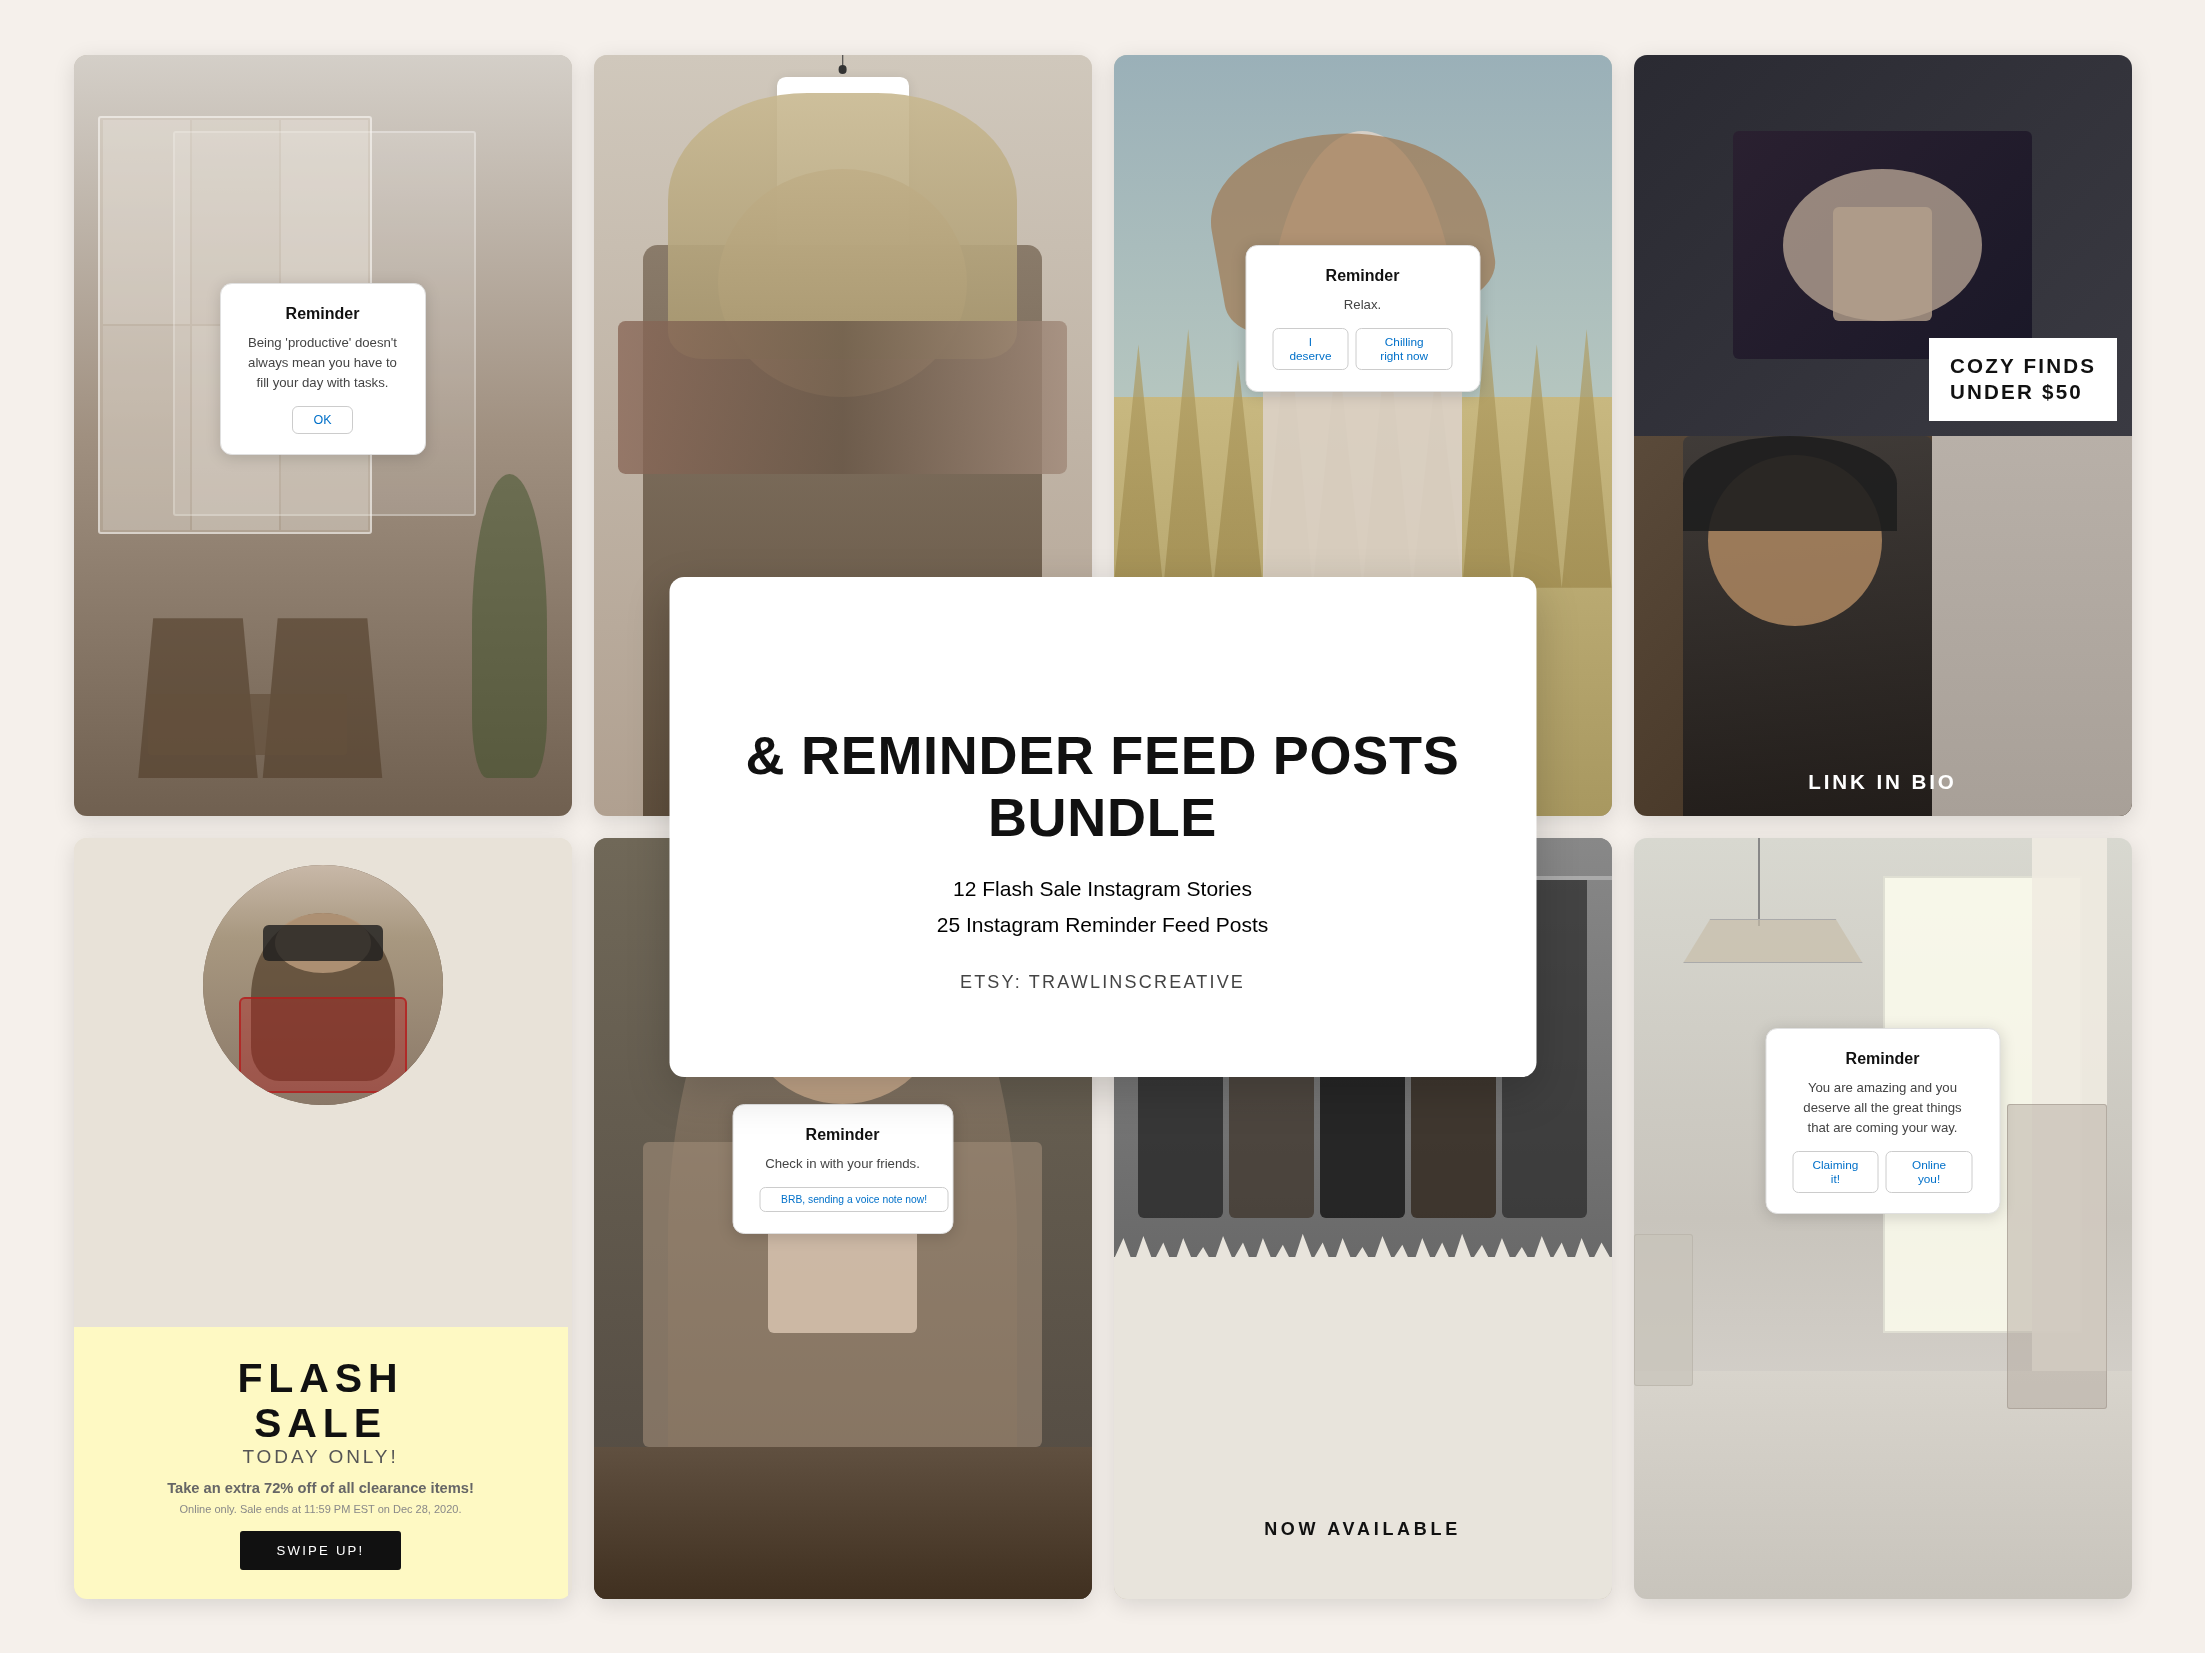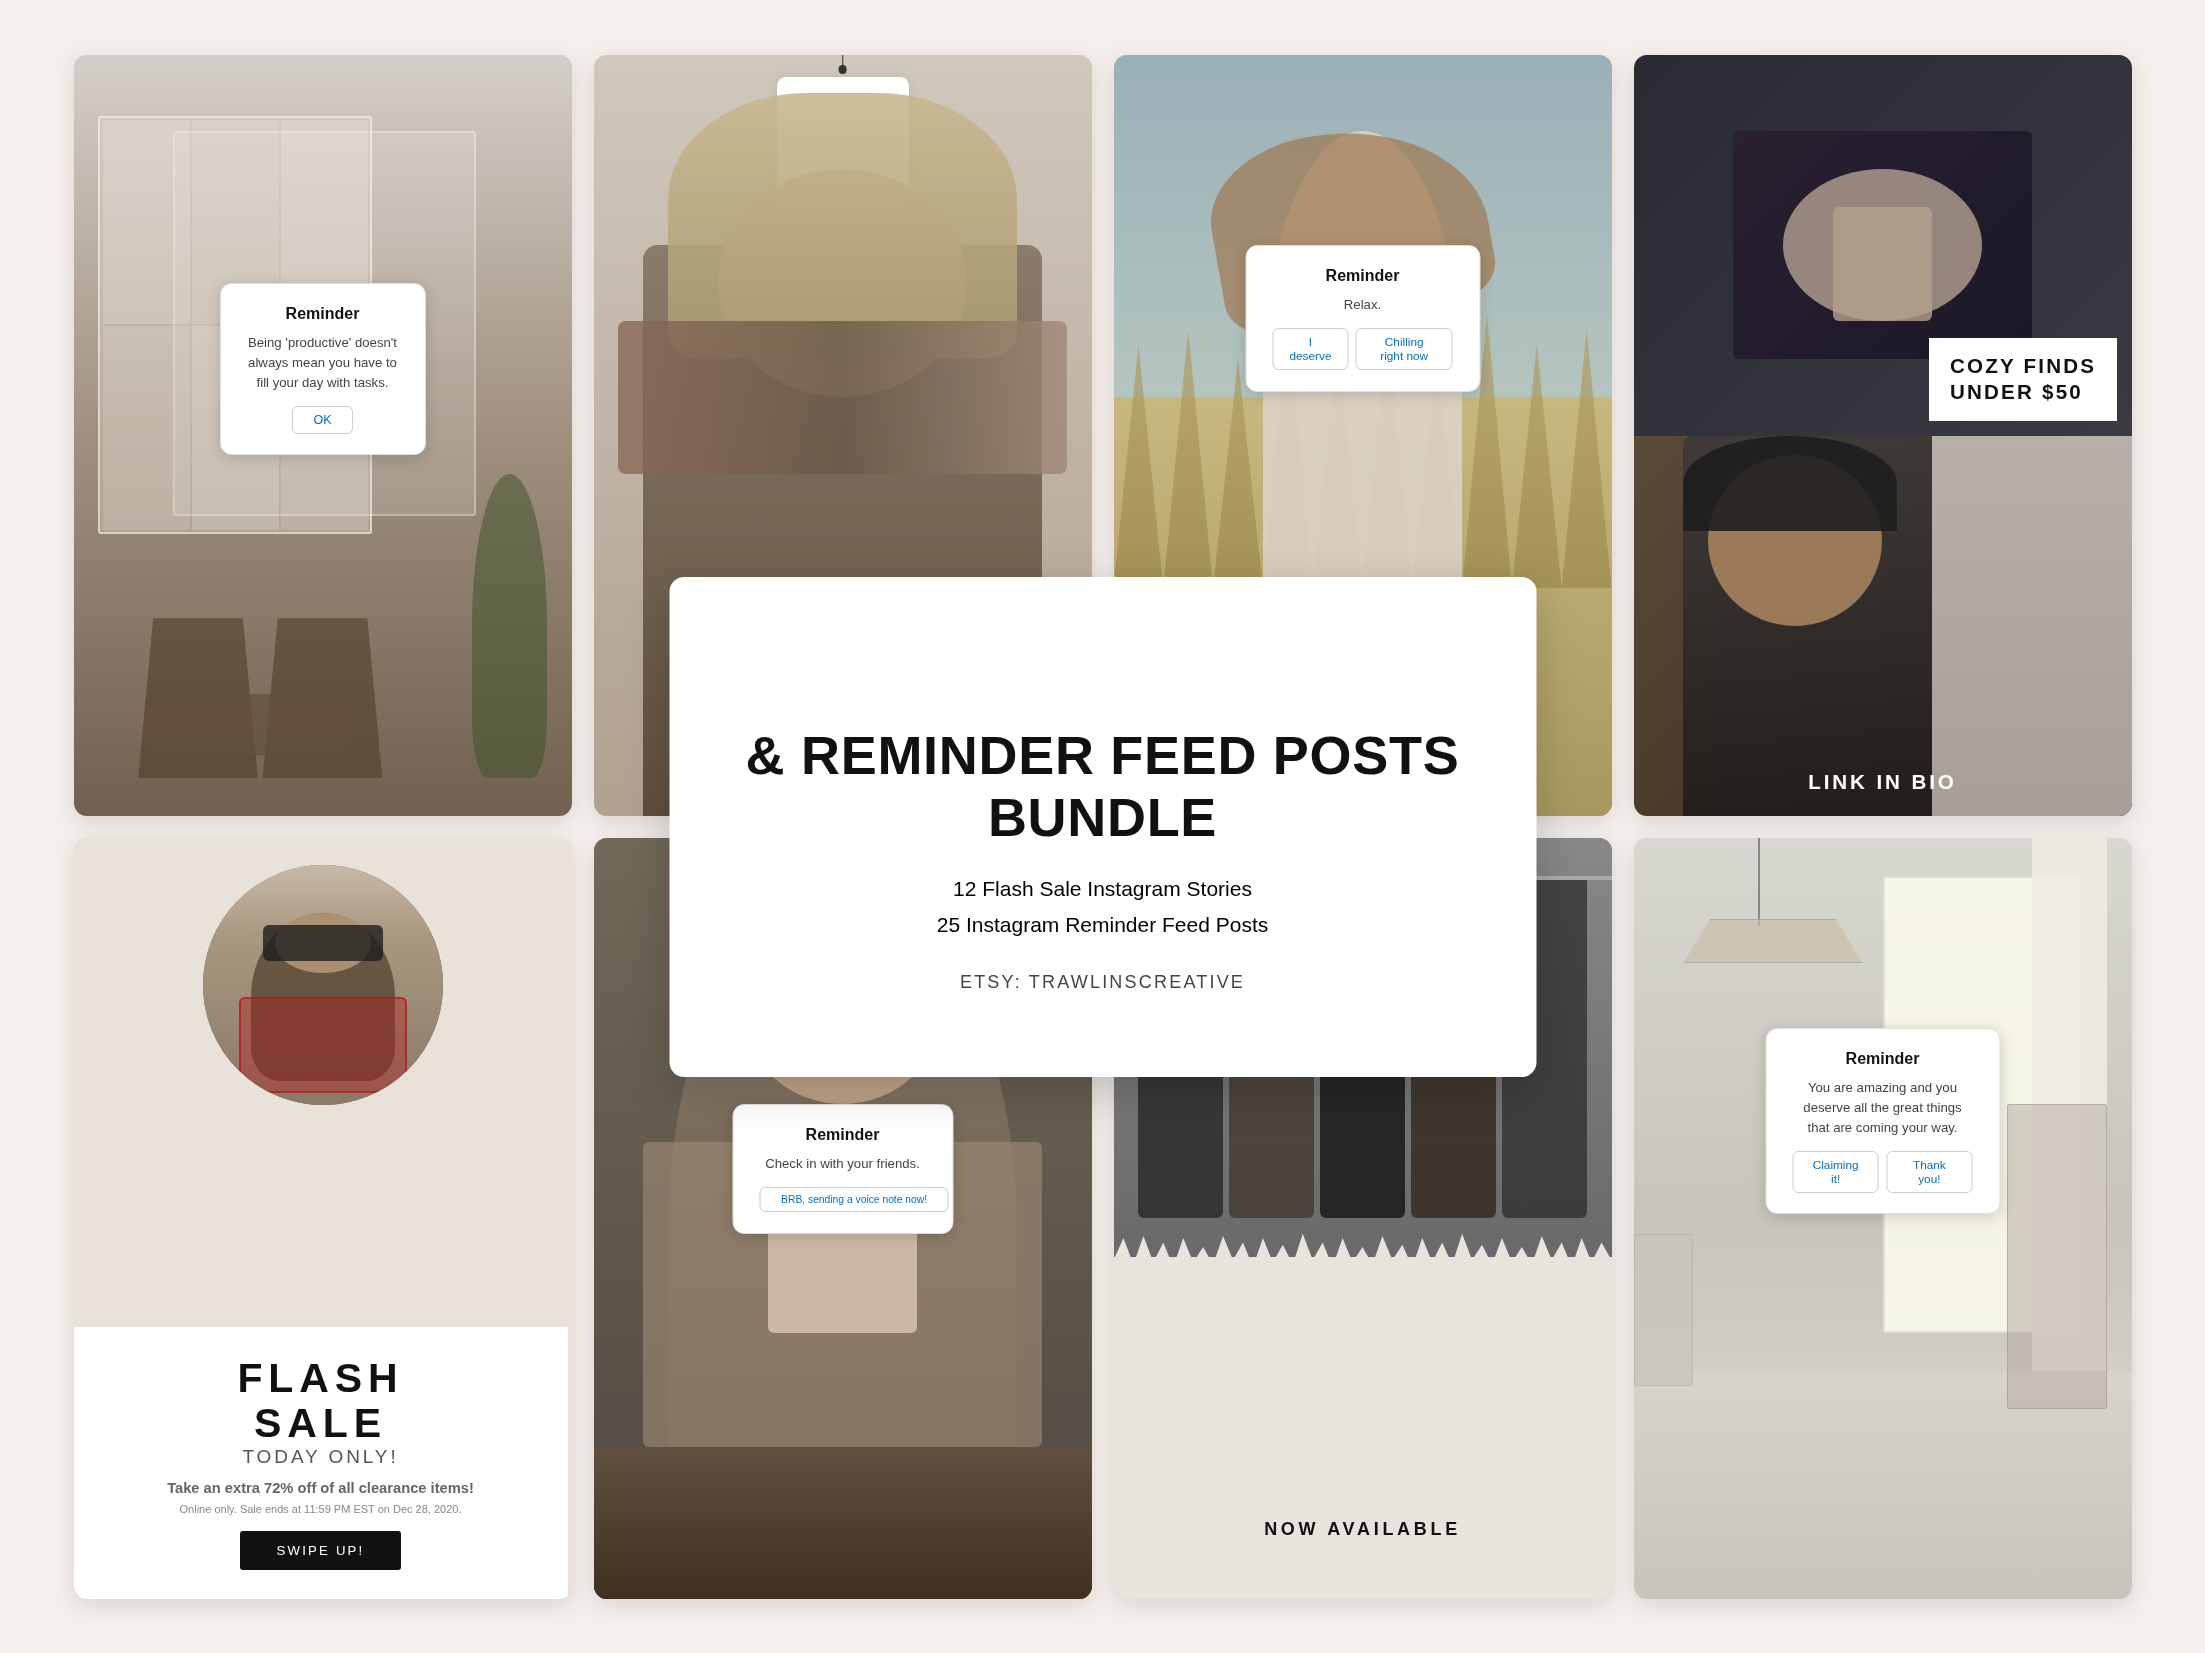--- a/index.html
+++ b/index.html
@@ -301,21 +301,21 @@
       transform: translateX(-50%);
       overflow: hidden;
       border: 5.9px solid #e8e2d8;
     }
 
     .flash-text-area {
       position: absolute;
       bottom: 0;
       left: 0;
       right: 4px;
-      background: #ffffff;
+      background: #fef9c3;
       padding: 29px;
       text-align: center;
     }
 
     .flash-sale-title {
       font-family: 'Arial', sans-serif;
       font-size: 41px;
       font-weight: 900;
       letter-spacing: 5.9px;
       color: #111;
@@ -626,21 +626,21 @@
 
       <div style="position:absolute;bottom:25%;right:5%;width:20%;height:40%;background:rgba(180,170,160,0.5);border:1.5px solid rgba(160,150,140,0.6);border-radius:2.9px;"></div>
 
       <div style="position:absolute;bottom:28%;left:0;width:12%;height:20%;background:rgba(200,195,185,0.7);border:1.5px solid rgba(180,175,165,0.6);border-radius:2.9px;"></div>
     </div>
     <div class="reminder-dialog" style="top:25%;left:50%;transform:translateX(-50%);width:235px;">
       <div class="r-title">Reminder</div>
       <div class="r-text">You are amazing and you deserve all the great things that are coming your way.</div>
       <div class="r-btn-group">
         <button class="r-btn">Claiming it!</button>
-        <button class="r-btn">Thank you!</button>
+        <button class="r-btn">Online you!</button>
       </div>
     </div>
   </div>
 
   <div class="center-overlay">
     <div class="main-title">
       <br>
       <span>&amp; REMINDER FEED POSTS BUNDLE</span>
     </div>
     <div class="sub-text">

